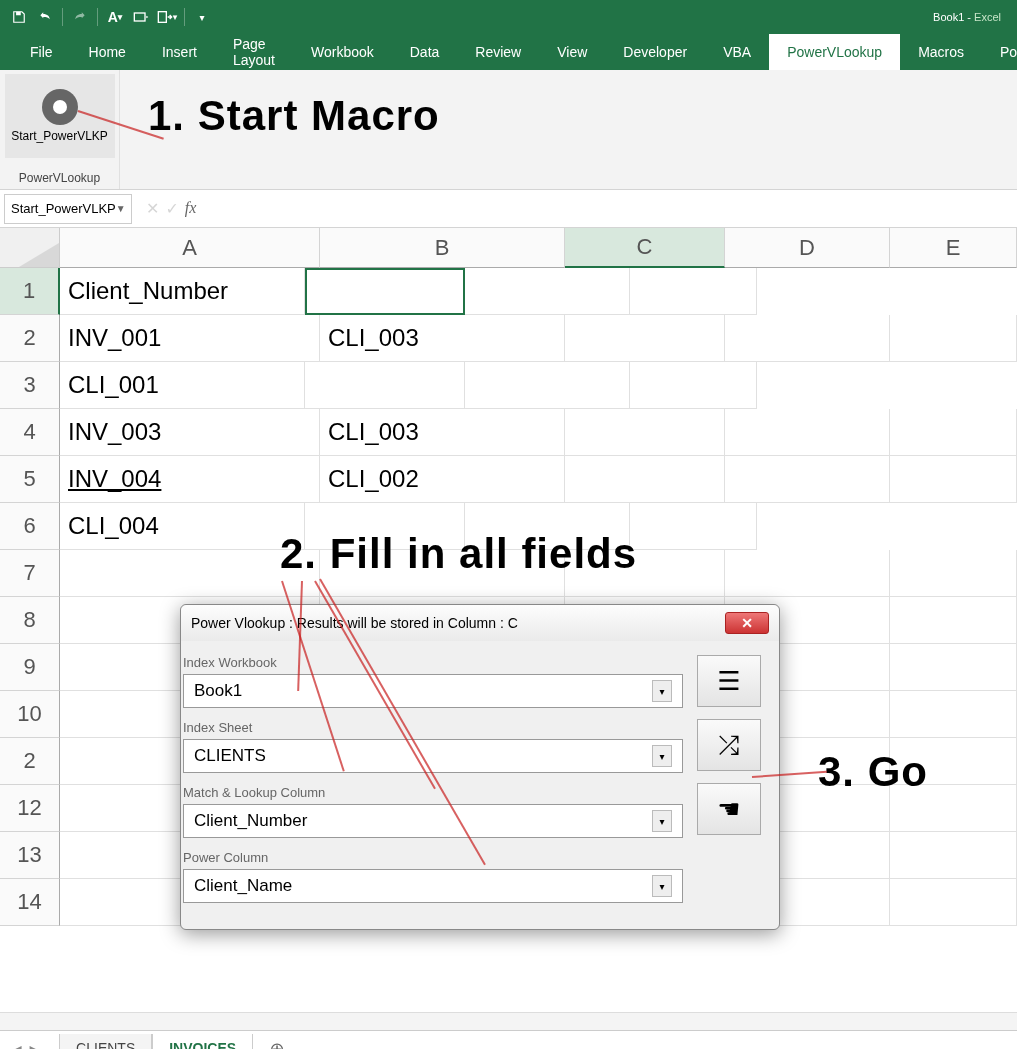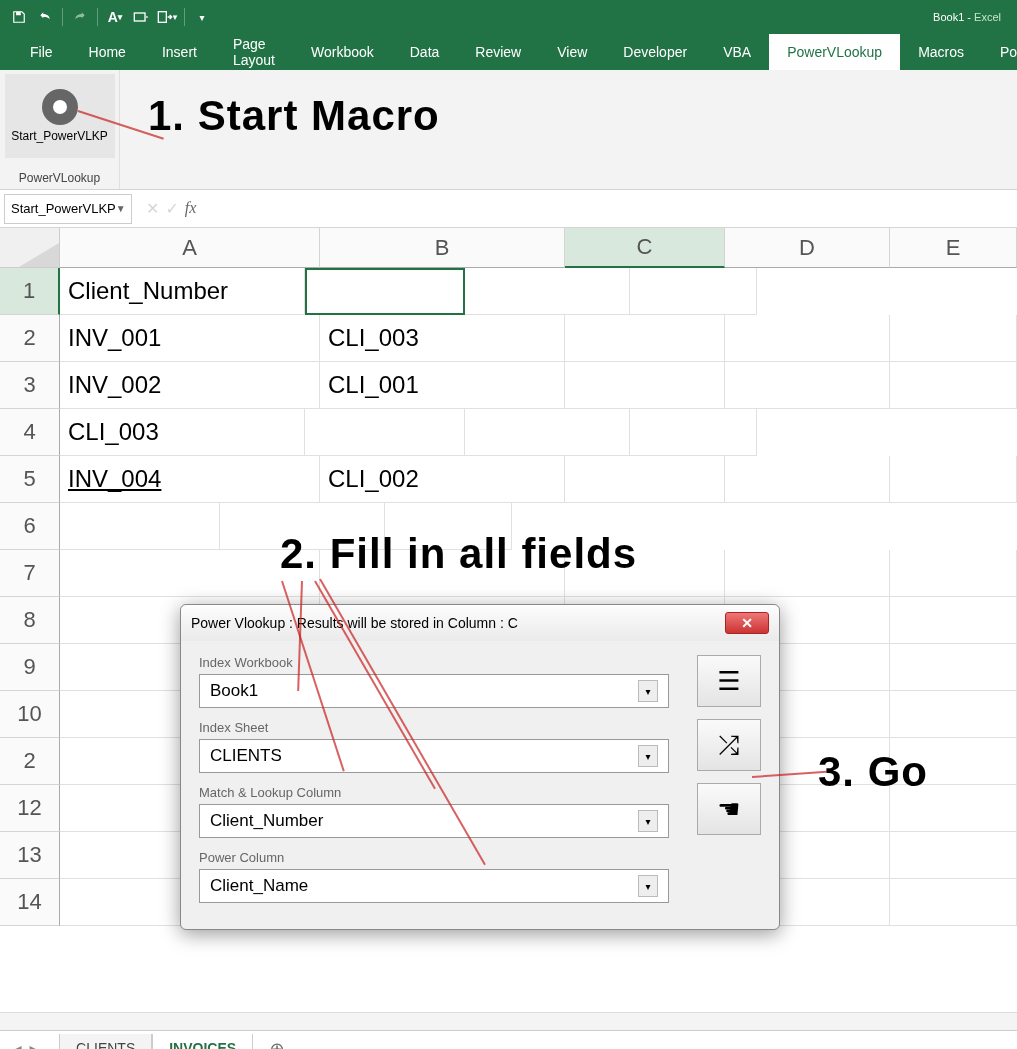--- a/index.html
+++ b/index.html
@@ -209,23 +209,23 @@
   width:44px;height:22px;
   background:linear-gradient(#e77,#c33);
   border:1px solid #a22;
   border-radius:3px;
   color:#fff;
   display:flex;align-items:center;justify-content:center;
   font-weight:bold;
   cursor:pointer;
 }
 .dialog-body{
-  padding:14px 18px 18px 18px;
+  padding:14px 18px 18px 2px;
   display:flex;
-  gap:28px;
+  gap:14px;
 }
 .dlg-form{flex:1; display:flex;flex-direction:column; gap:4px;}
 .dlg-label{font-size:13px; color:#666;}
 .dlg-select{
   height:34px;
   background:#fff;
   border:1px solid #999;
   display:flex;align-items:center;
   padding:0 10px;
   font-size:17px;
@@ -371,43 +371,44 @@
       <div class="grid-row">
         <div class="row-header">2</div>
         <div class="cell col-A" style="width: 260px;">INV_001</div>
         <div class="cell col-B" style="width: 245px;">CLI_003</div>
         <div class="cell col-C" style="width: 160px;"></div>
         <div class="cell col-D" style="width: 165px;"></div>
         <div class="cell col-E" style="width: 127px;"></div>
       </div>
       <div class="grid-row">
         <div class="row-header">3</div>
-        <div class="cell col-A" style="width: 260px;">INV_002</div>
         <div class="cell col-B" style="width: 245px;">CLI_001</div>
         <div class="cell col-C" style="width: 160px;"></div>
         <div class="cell col-D" style="width: 165px;"></div>
         <div class="cell col-E" style="width: 127px;"></div>
       </div>
       <div class="grid-row">
         <div class="row-header">4</div>
+        <div class="cell col-A" style="width: 260px;">INV_003</div>
         <div class="cell col-B" style="width: 245px;">CLI_003</div>
         <div class="cell col-C" style="width: 160px;"></div>
         <div class="cell col-D" style="width: 165px;"></div>
         <div class="cell col-E" style="width: 127px;"></div>
       </div>
       <div class="grid-row">
         <div class="row-header">5</div>
         <div class="cell col-A" style="width: 260px; text-decoration: underline;">INV_004</div>
         <div class="cell col-B" style="width: 245px;">CLI_002</div>
         <div class="cell col-C" style="width: 160px;"></div>
         <div class="cell col-D" style="width: 165px;"></div>
         <div class="cell col-E" style="width: 127px;"></div>
       </div>
       <div class="grid-row">
         <div class="row-header">6</div>
+        <div class="cell col-B" style="width: 245px;">CLI_004</div>
         <div class="cell col-C" style="width: 160px;"></div>
         <div class="cell col-D" style="width: 165px;"></div>
         <div class="cell col-E" style="width: 127px;"></div>
       </div>
       <div class="grid-row">
         <div class="row-header">7</div>
         <div class="cell col-A" style="width: 260px;"></div>
         <div class="cell col-B" style="width: 245px;"></div>
         <div class="cell col-C" style="width: 160px;"></div>
         <div class="cell col-D" style="width: 165px;"></div>

